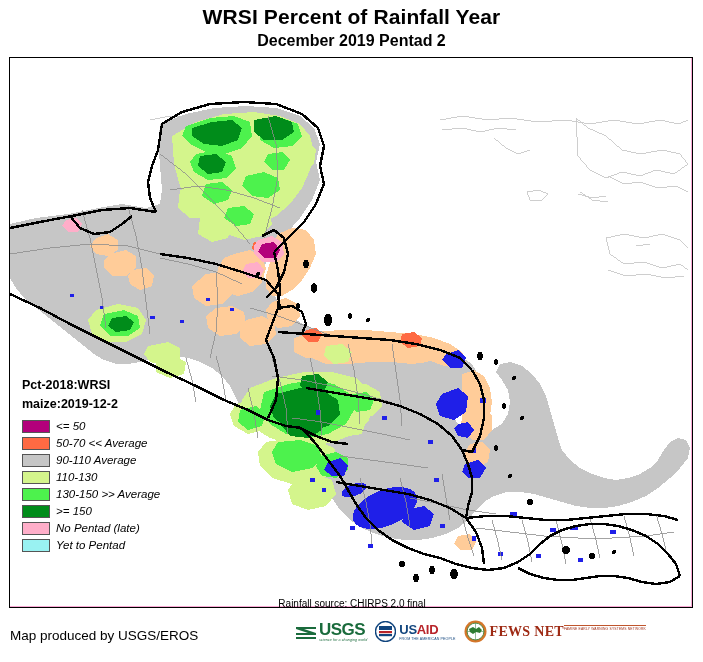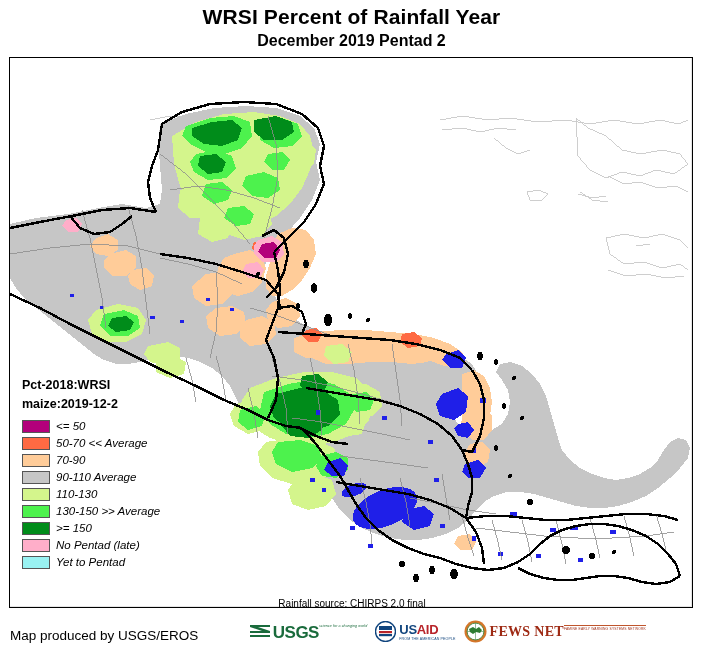--- a/index.html
+++ b/index.html
@@ -9,21 +9,21 @@
     color:#000;overflow:hidden;position:relative;
   }
   
   #title-block{position:absolute;left:0;top:0;width:703px;text-align:center;}
   #main-title{font-size:21px;font-weight:bold;letter-spacing:.1px;margin-top:5px;line-height:24px;}
   #sub-title{font-size:16px;font-weight:bold;margin-top:3px;line-height:18px;}
 
   
   #map-frame{
     position:absolute;left:9px;top:57px;width:684px;height:551px;
-    border:1.5px solid #000;box-sizing:border-box;background:#e5e5e5;overflow:hidden;
+    border:1.5px solid #000;box-sizing:border-box;background:#f9a8d4;overflow:hidden;
   }
   #map-canvas{position:absolute;left:0;top:0;width:681px;height:548px;}
   #map-canvas svg{display:block;}
 
   
   #legend{position:absolute;left:12px;top:318px;z-index:20;}
   .legend-title{font-size:12.5px;font-weight:bold;line-height:19px;white-space:nowrap;}
   #legend-rows{margin-top:4px;}
   .legend-row{display:flex;align-items:center;height:17px;}
   .legend-swatch{width:28px;height:13px;border:1px solid #555;box-sizing:border-box;margin-right:6px;flex:0 0 auto;}
@@ -36,21 +36,21 @@
   }
 
   
   #footer{position:absolute;left:0;top:608px;width:652px;height:54px;}
   #credit{position:absolute;left:10px;top:20px;font-size:13.5px;color:#000;white-space:nowrap;}
   #logos{position:absolute;right:6px;top:12px;display:flex;align-items:center;gap:8px;}
 
   
   .logo-usgs{display:flex;align-items:flex-end;}
   .usgs-mark{width:22px;height:19px;margin-right:2px;}
-  .usgs-text-wrap{display:flex;flex-direction:row;}
+  .usgs-text-wrap{display:flex;flex-direction:column;}
   .usgs-word{font-size:17px;font-weight:bold;color:#1a6b3c;line-height:17px;letter-spacing:-.5px;font-family:"Liberation Sans",sans-serif;}
   .usgs-tag{font-size:3.6px;color:#1a6b3c;line-height:5px;letter-spacing:.1px;font-style:italic;}
 
   
   .logo-usaid{display:flex;align-items:center;}
   .usaid-seal{width:21px;height:21px;margin-right:3px;position:relative;}
   .usaid-text-wrap{display:flex;flex-direction:column;}
   .usaid-word{font-size:13px;font-weight:bold;line-height:15px;letter-spacing:-.3px;}
   .usaid-us{color:#11457e;}
   .usaid-aid{color:#b8242a;}
@@ -419,24 +419,20 @@
     <div id="legend-rows">
         <div class="legend-row">
           <span class="legend-swatch" style="background: rgb(179, 0, 123);"></span>
           <span class="legend-label">&lt;= 50</span>
         </div>
         <div class="legend-row">
           <span class="legend-swatch" style="background: rgb(255, 106, 67);"></span>
           <span class="legend-label">50-70 &lt;&lt; Average</span>
         </div>
         <div class="legend-row">
-          <span class="legend-swatch" style="background: rgb(255, 204, 153);"></span>
-          <span class="legend-label">70-90</span>
-        </div>
-        <div class="legend-row">
           <span class="legend-swatch" style="background: rgb(198, 198, 198);"></span>
           <span class="legend-label">90-110 Average</span>
         </div>
         <div class="legend-row">
           <span class="legend-swatch" style="background: rgb(212, 245, 140);"></span>
           <span class="legend-label">110-130</span>
         </div>
         <div class="legend-row">
           <span class="legend-swatch" style="background: rgb(77, 242, 77);"></span>
           <span class="legend-label">130-150 &gt;&gt; Average</span>

